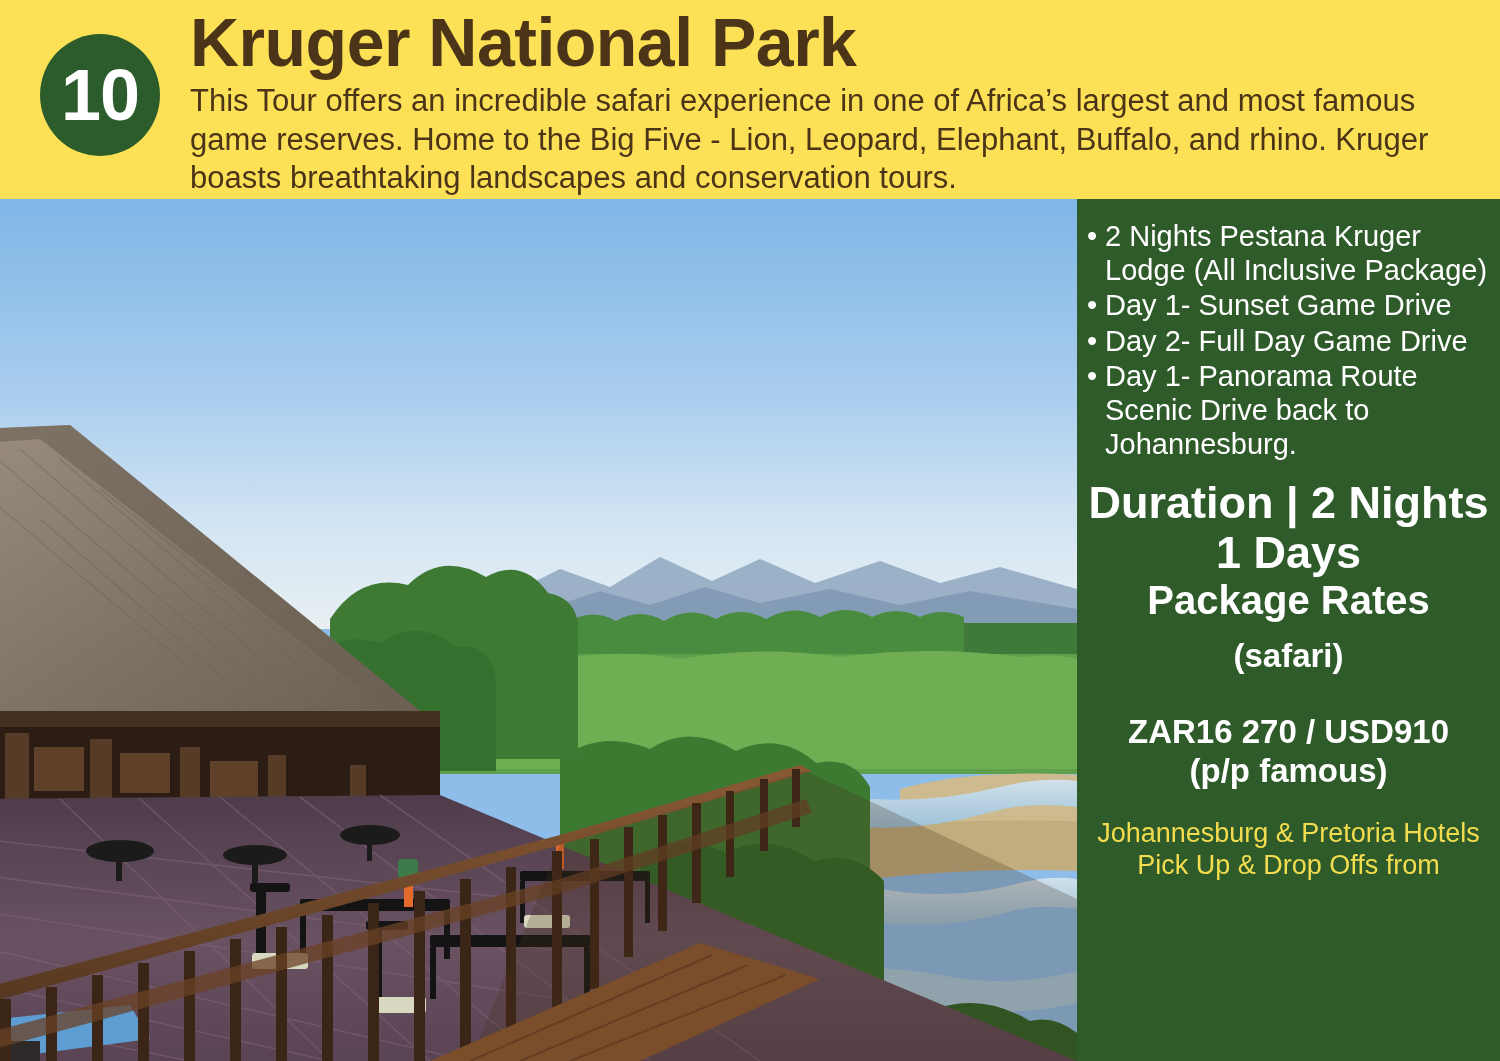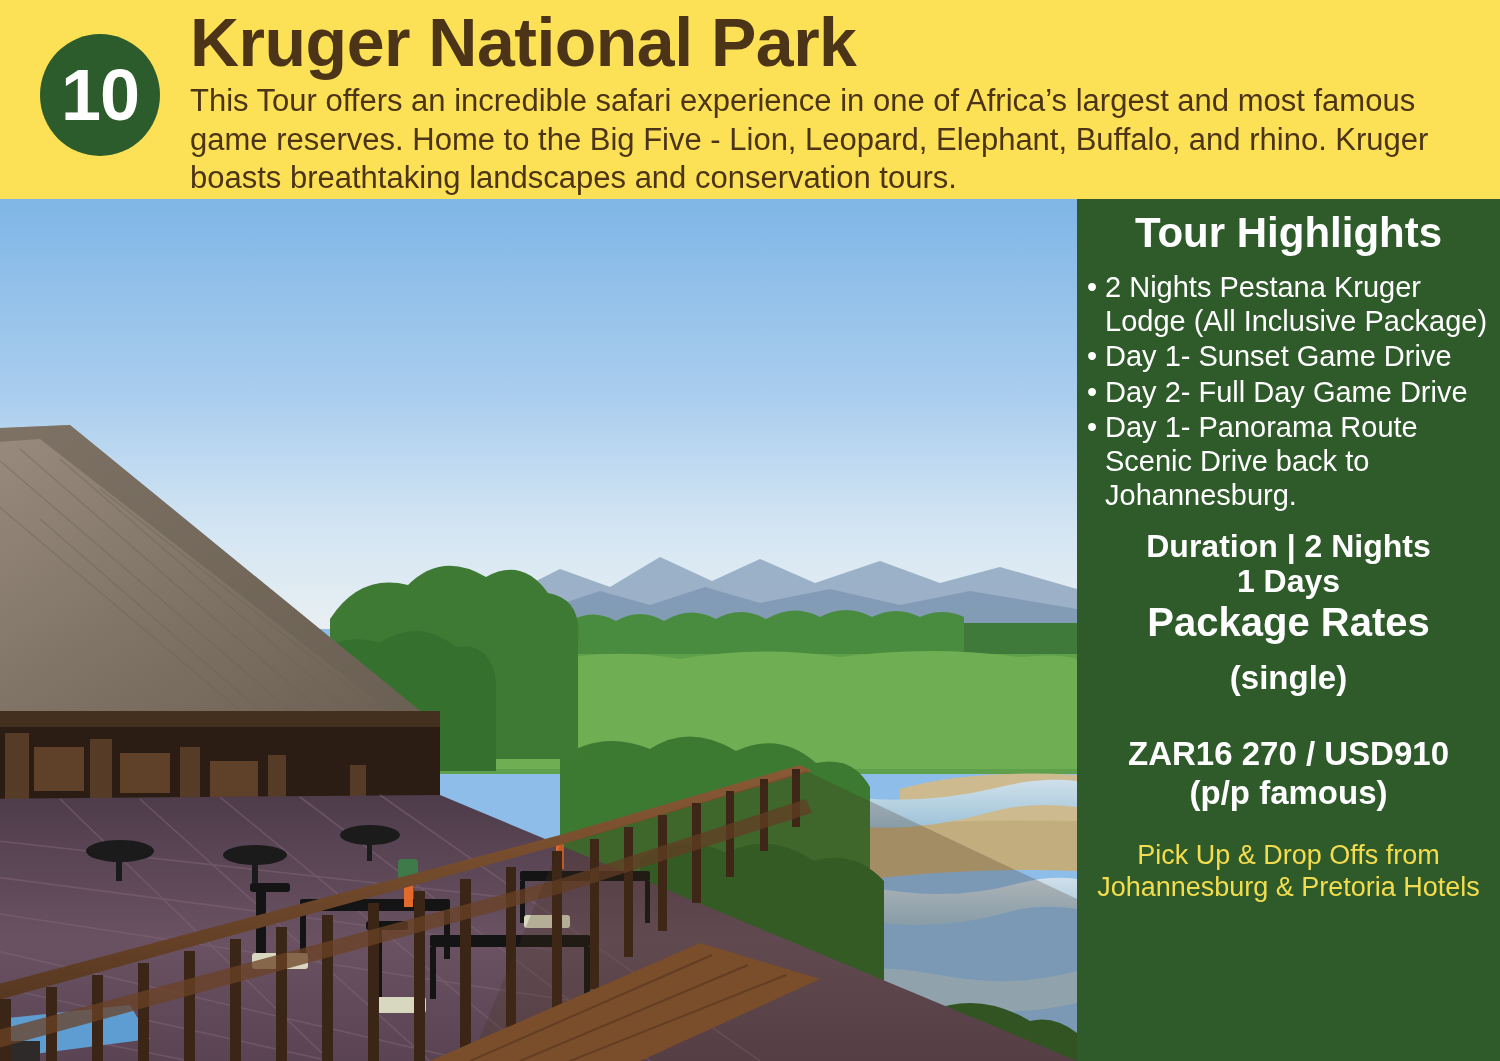--- a/index.html
+++ b/index.html
@@ -102,21 +102,21 @@
   }
   .hl-bullet {
     flex:0 0 auto;
     width:18px;
     font-size:29px;
     line-height:1.18;
   }
   .hl-text { flex:1 1 auto; }
 
   .duration {
-    font-size:32px;
+    font-size:45px;
     font-weight:bold;
     line-height:1.12;
     margin-top:16px;
   }
   .rates-title {
     font-size:40px;
     font-weight:bold;
     line-height:1.12;
     margin-top:0;
   }
@@ -313,21 +313,20 @@
       <g stroke="#5a3820" stroke-width="2" opacity="0.7">
         <path d="M470 862 L712 756"></path>
           <path d="M520 862 L748 766"></path>
           <path d="M570 862 L786 776"></path>
       </g>
     </svg>
   </div>
 
   <div class="panel">
 
-    <div class="panel-title">Tour Highlights</div>
 
     <div class="highlights">
       <div class="hl-item">
         <span class="hl-bullet">•</span>
         <span class="hl-text">2 Nights Pestana Kruger Lodge (All Inclusive Package)</span>
       </div>
       <div class="hl-item">
         <span class="hl-bullet">•</span>
         <span class="hl-text">Day 1- Sunset Game Drive</span>
       </div>
@@ -342,27 +341,27 @@
     </div>
 
     <div class="duration">
       <div>Duration | 2 Nights</div>
       <div>1 Days</div>
     </div>
 
     <div class="rates-title">Package Rates</div>
 
     <div class="rate-block">
-      <div>(single)</div>
+      <div>(safari)</div>
     </div>
 
     <div class="rate-block second">
       <div>ZAR16 270 / USD910</div>
       <div>(p/p famous)</div>
     </div>
 
     <div class="pickup">
+      <div>Johannesburg &amp; Pretoria Hotels</div>
       <div>Pick Up &amp; Drop Offs from</div>
-      <div>Johannesburg &amp; Pretoria Hotels</div>
     </div>
 
   </div>
 </div>
 
 </body></html>

